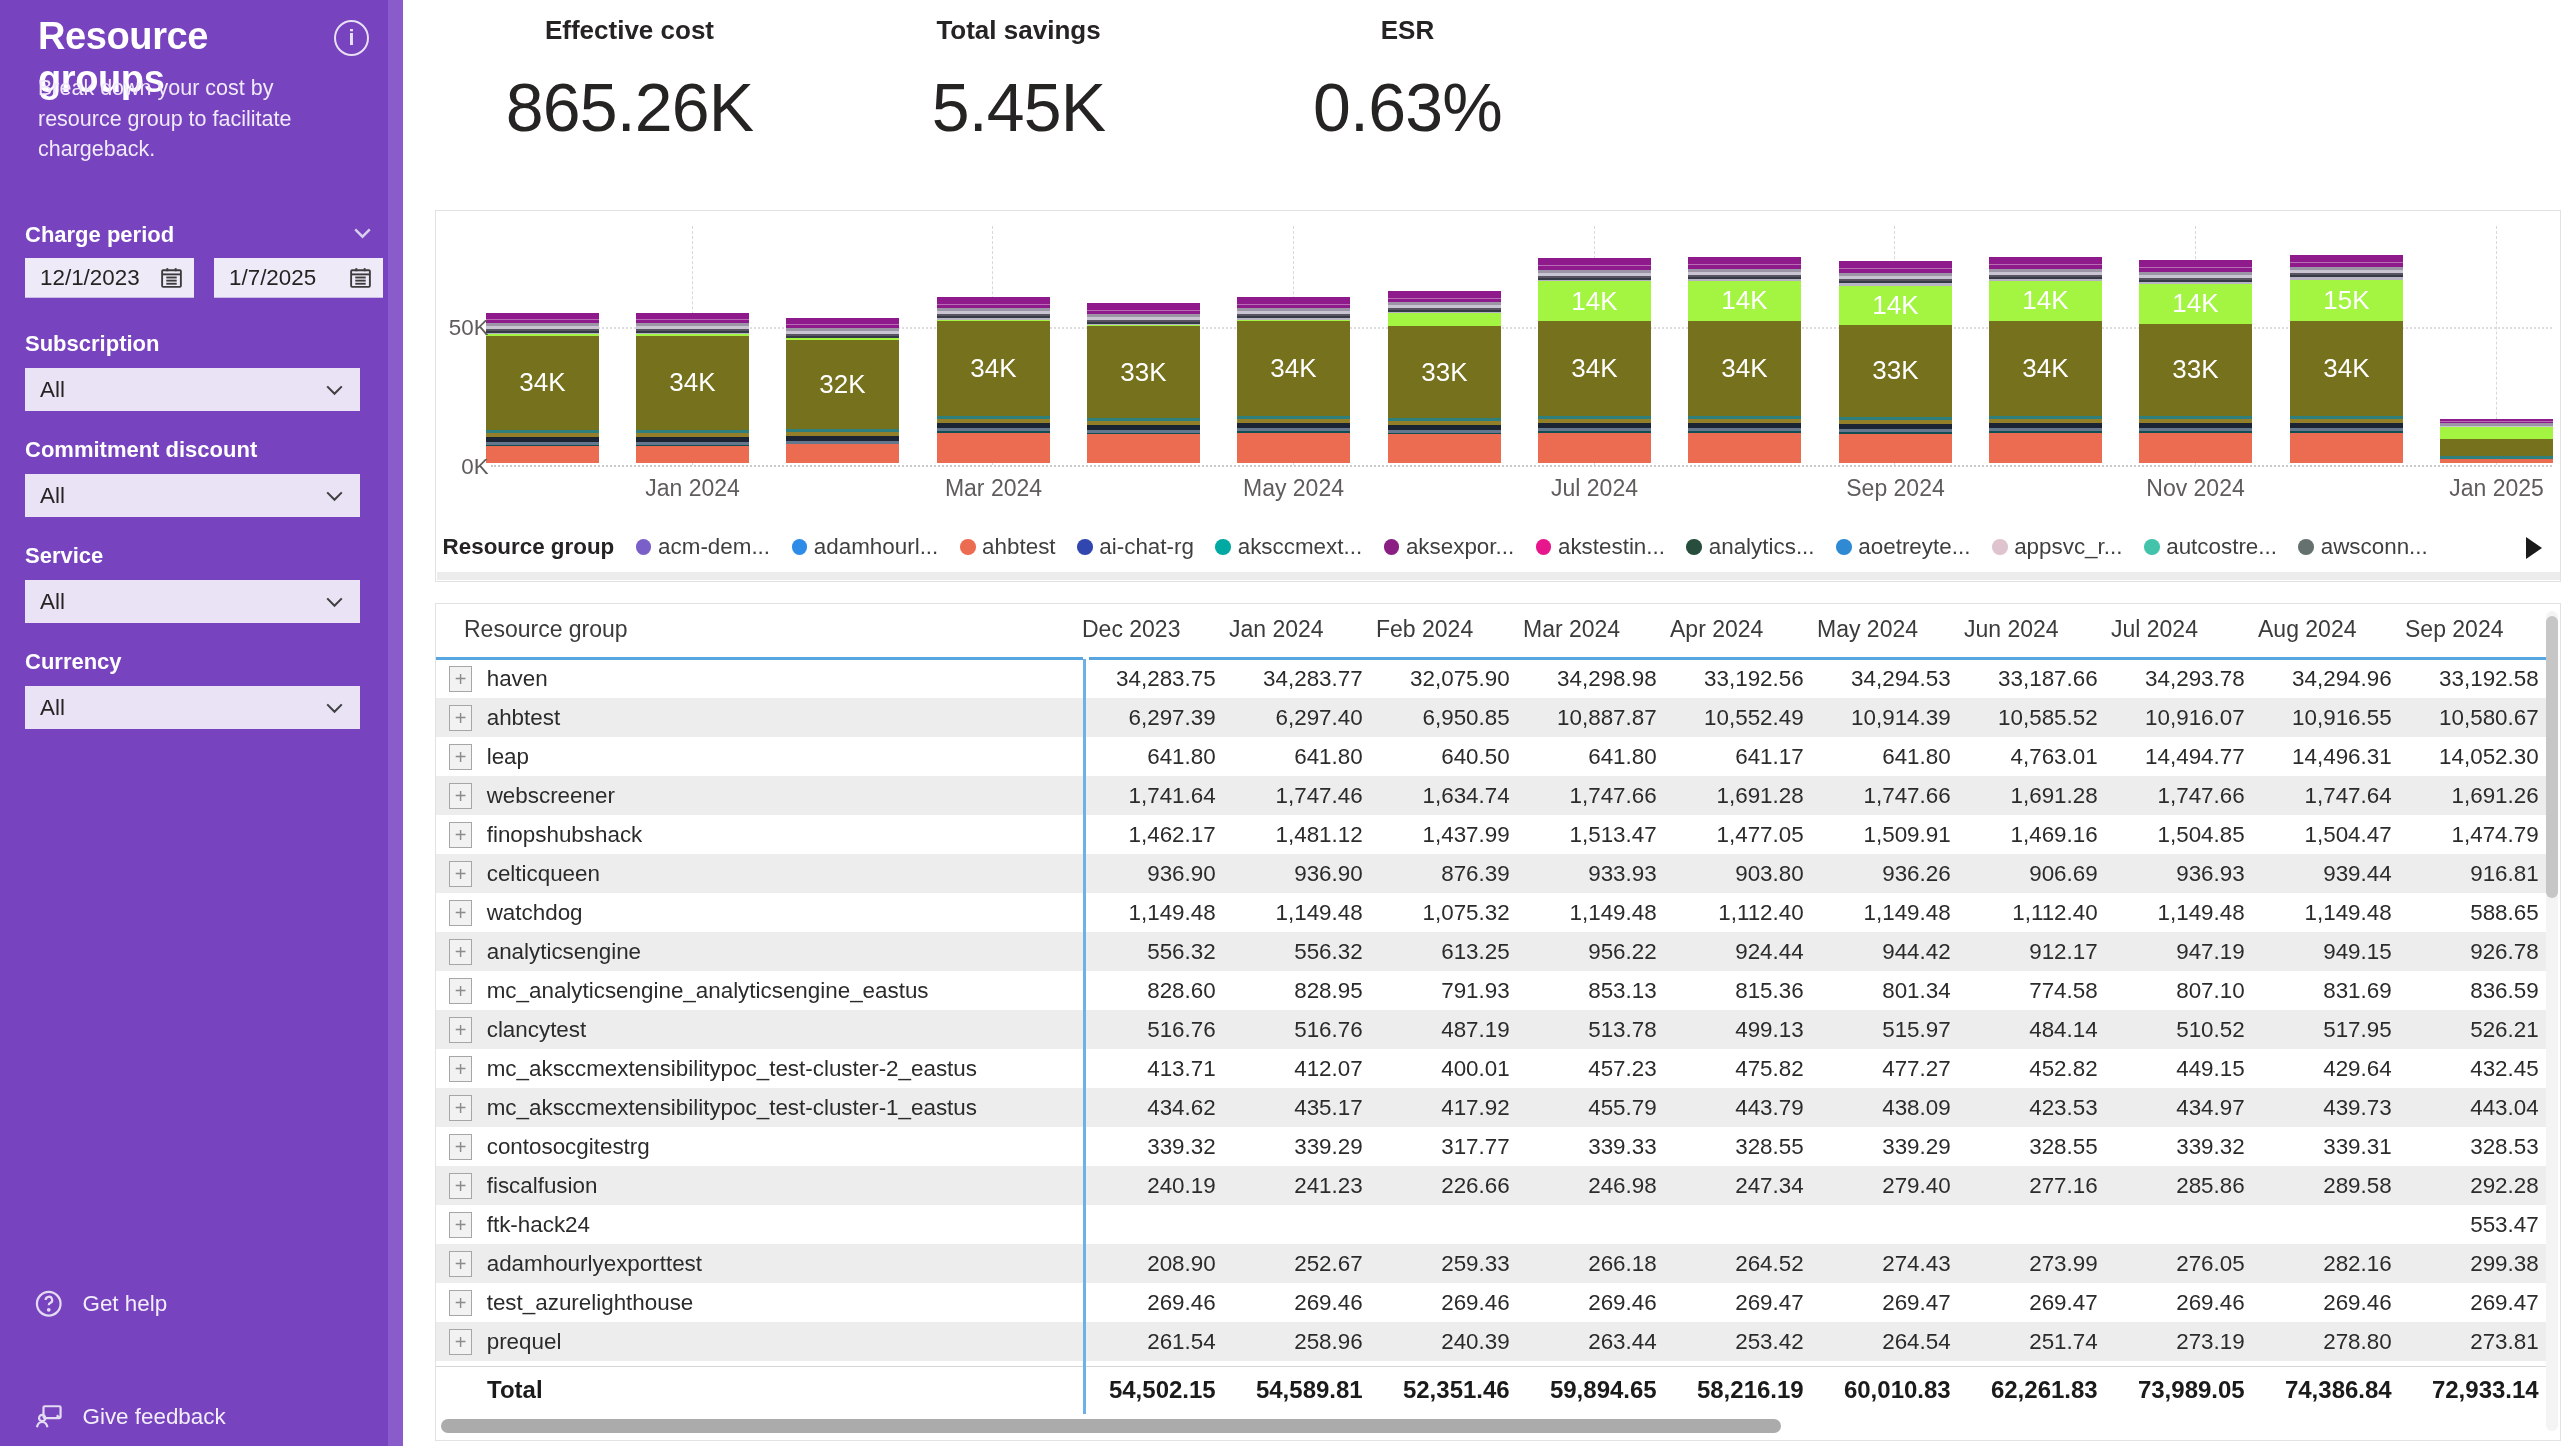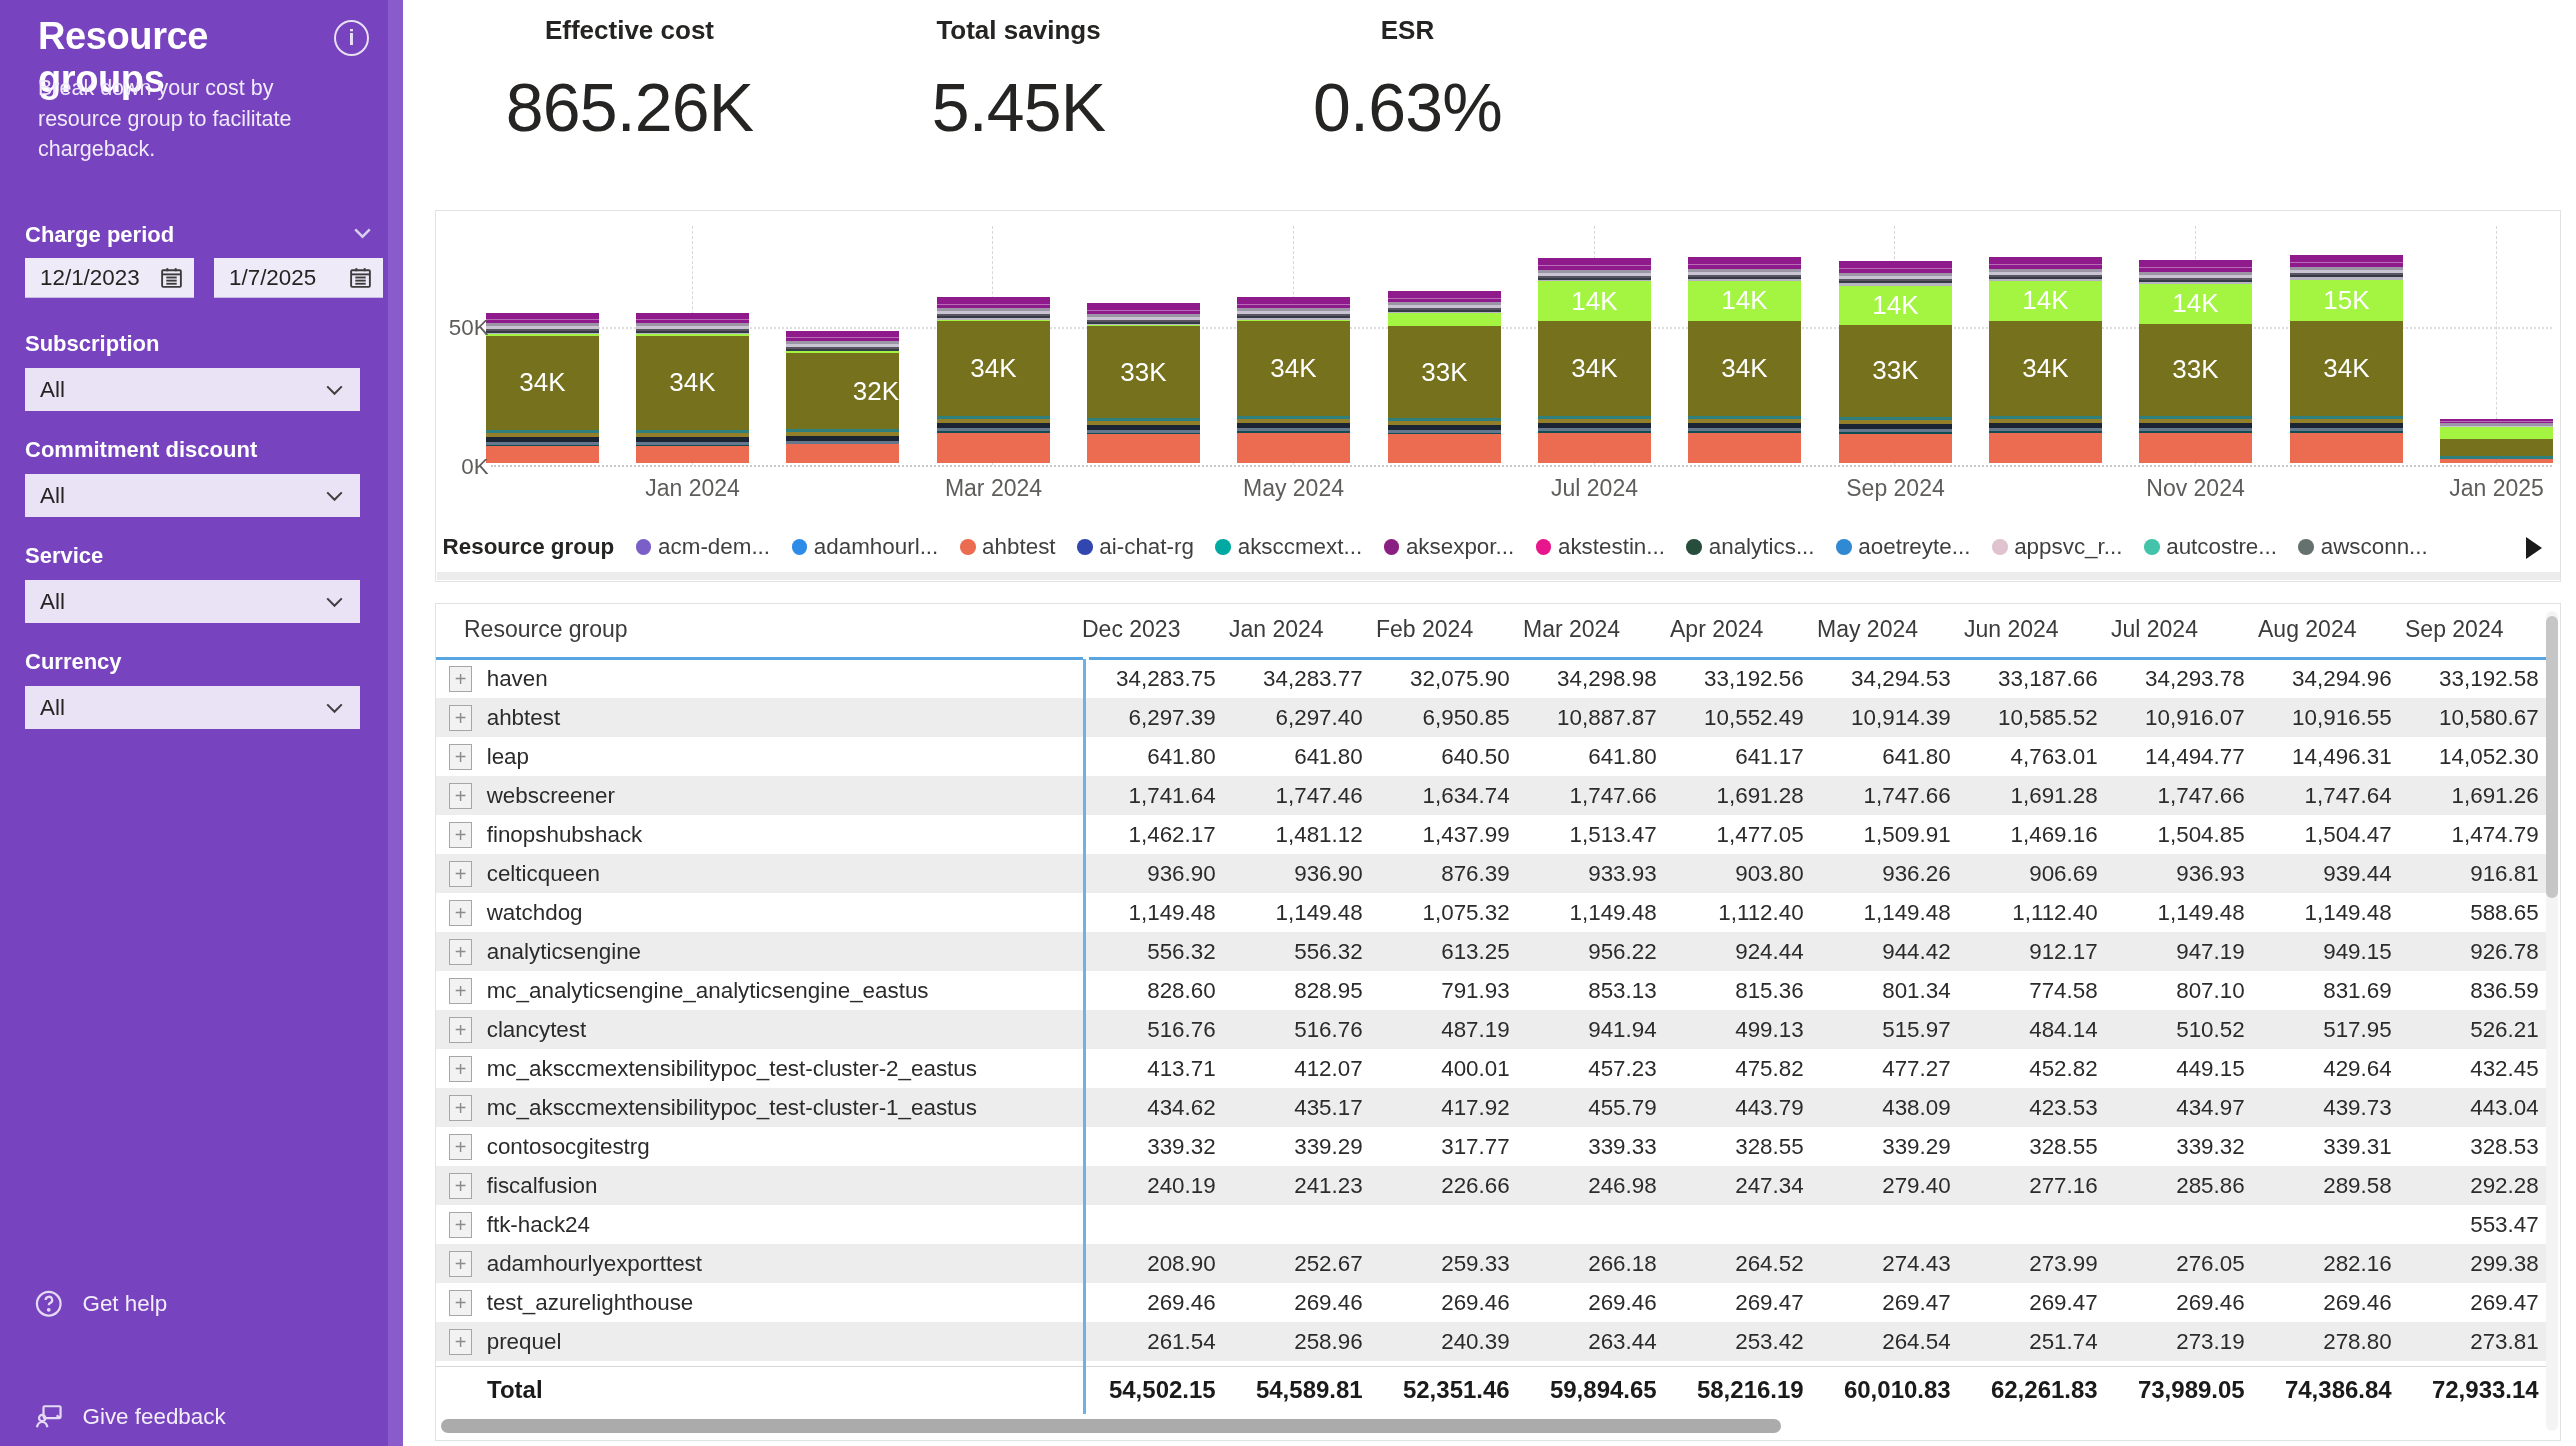--- a/index.html
+++ b/index.html
@@ -217,21 +217,21 @@
           <div class="seg seg-olive" style="height: 94px;">
             <div class="bar-val">34K</div>
           </div>
           <div class="seg seg-green" style="height: 1.7px;"></div>
           <div class="seg seg-gray" style="height: 10.8px;"></div>
           <div class="seg seg-purple" style="height: 10.8px;"></div>
         </div>
         <div class="bar" style="left: 350px; width: 113px; bottom: 118px; position: absolute;">
           <div class="seg seg-salmon" style="height: 19px;"></div>
           <div class="seg seg-low" style="height: 15px;"></div>
-          <div class="seg seg-olive" style="height: 76px; justify-content: flex-end;">
+          <div class="seg seg-olive" style="height: 89px;">
             <div class="bar-val">32K</div>
           </div>
           <div class="seg seg-green" style="height: 1.7px;"></div>
           <div class="seg seg-gray" style="height: 10px;"></div>
           <div class="seg seg-purple" style="height: 10px;"></div>
         </div>
         <div class="bar" style="left: 501px; width: 113px; bottom: 118px; position: absolute;">
           <div class="seg seg-salmon" style="height: 30px;"></div>
           <div class="seg seg-low" style="height: 16.6px;"></div>
           <div class="seg seg-olive" style="height: 95px;">
@@ -579,21 +579,21 @@
           <div class="td num">836.59</div>
         </div>
         <div class="trow tgrid alt">
           <div class="td name">
             <div class="plusbox">+</div>
             <div>clancytest</div>
           </div>
           <div class="td num">516.76</div>
           <div class="td num">516.76</div>
           <div class="td num">487.19</div>
-          <div class="td num">941.94</div>
+          <div class="td num">513.78</div>
           <div class="td num">499.13</div>
           <div class="td num">515.97</div>
           <div class="td num">484.14</div>
           <div class="td num">510.52</div>
           <div class="td num">517.95</div>
           <div class="td num">526.21</div>
         </div>
         <div class="trow tgrid">
           <div class="td name">
             <div class="plusbox">+</div>

